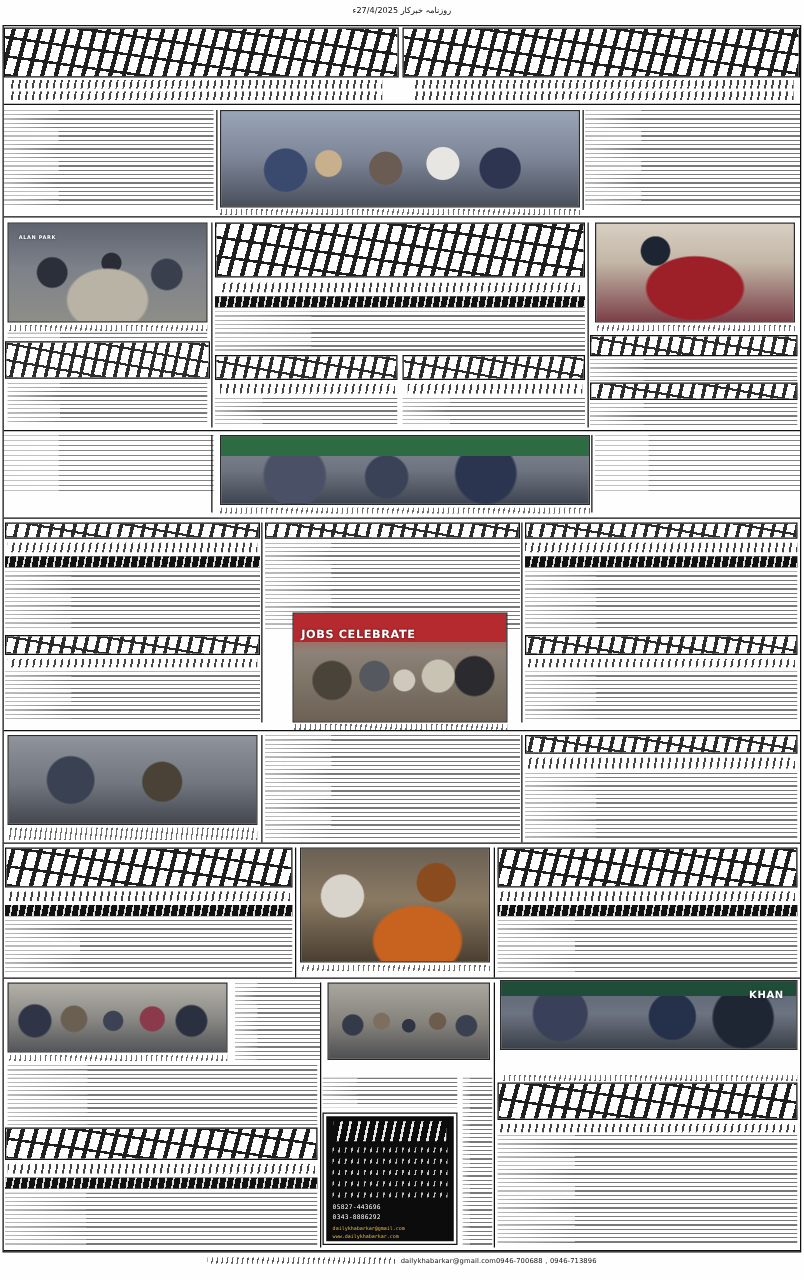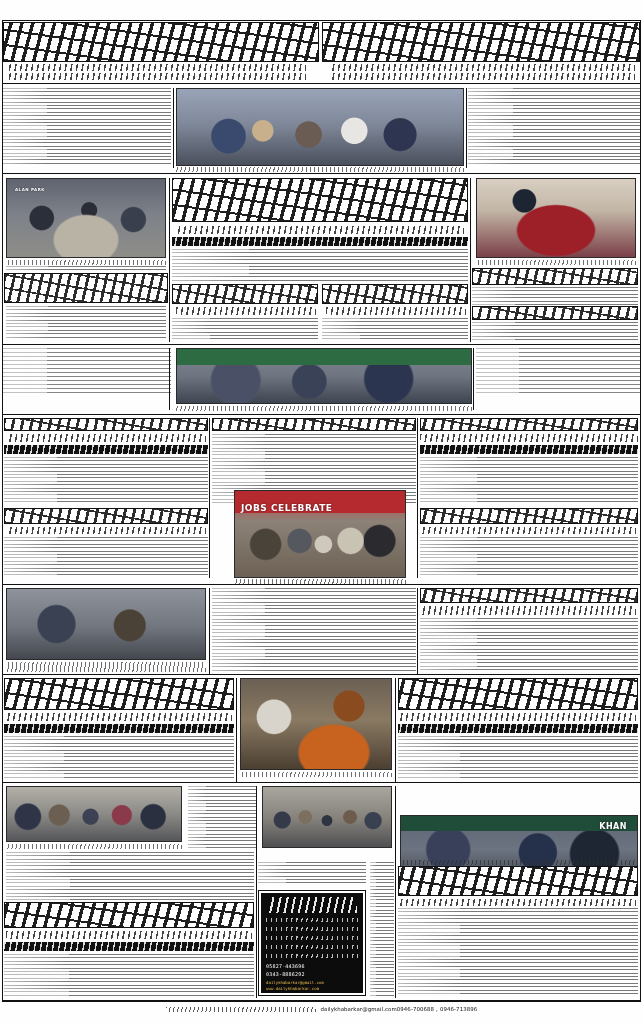--- a/index.html
+++ b/index.html
@@ -323,20 +323,21 @@
     opacity: .75;
     margin-right: 3px;
   }
   .sr { position:absolute; width:1px; height:1px; overflow:hidden; clip:rect(0 0 0 0); }
 </style>
 </head>
 <body>
 
 <div class="page">
 
+  <div class="dateline">روزنامہ خبرکار 27/4/2025ء</div>
 
   <div class="headline big" style="left:322px; top:22px; width:318px; height:40px;">
     <div class="glyphs"></div>
     <span class="sr">صدر شیخ محمد بن زاید کے دورے سے مارکیٹ نئے دور میں داخل ہو گئی</span>
   </div>
   <div class="headline big" style="left:3px; top:22px; width:316px; height:40px;">
     <div class="glyphs"></div>
     <span class="sr">چینی ایئر لائن کا طیارہ پاکستان کی فضائی حدود میں قتل</span>
   </div>
 
@@ -588,21 +589,21 @@
   <div class="figcap" style="left:6px; top:844px; width:176px; height:5px;">
     <div class="glyphs"></div>
   </div>
 
   <div class="colbox" style="position:absolute; left:188px; top:786px; width:68px; height:62px;">
       <div class="lines tight"></div>
     </div>
 
   <div class="photo sc-gathering" style="left:262px; top:786px; width:130px; height:62px;"></div>
 
-  <div class="photo sc-speech" style="left:400px; top:815px; width:238px; height:72px;">
+  <div class="photo sc-speech" style="left:400px; top:784px; width:238px; height:56px;">
     <div class="overlaytext" style="right:10px; top:6px; font-size:8px;">KHAN</div>
   </div>
   <div class="figcap" style="left:400px; top:860px; width:238px; height:5px;">
     <div class="glyphs"></div>
   </div>
 
   <div class="headline big" style="left:398px; top:866px; width:240px; height:30px;">
     <div class="glyphs"></div>
       <span class="sr">اسلام آباد سینیئر لائر تون مسلم اپنی قاضی حکیم عبداللہ گریڈی 19 میں ترقیاب</span>
   </div>

